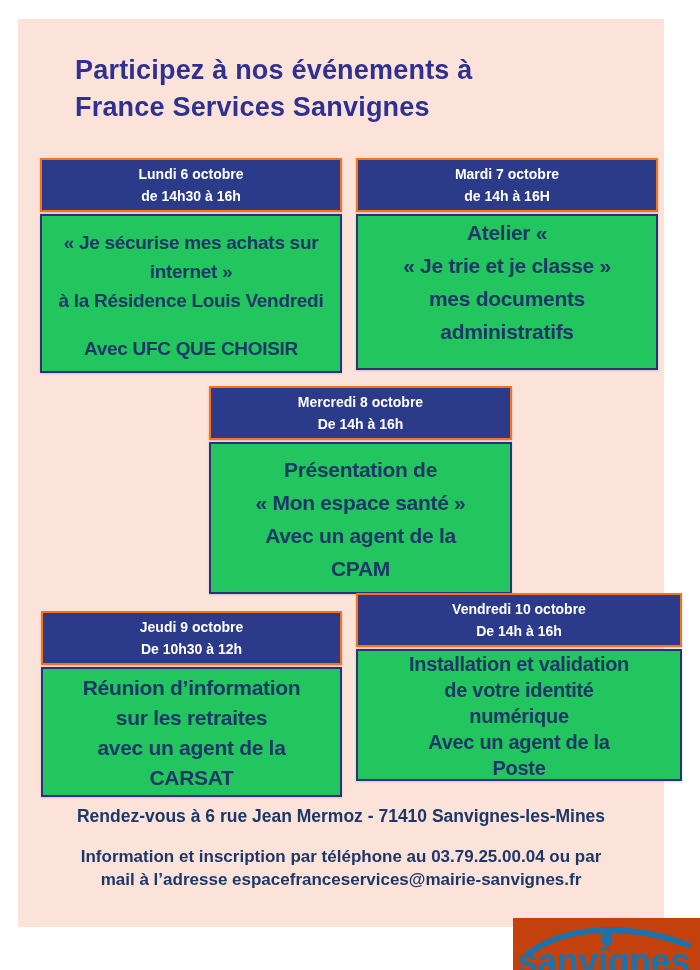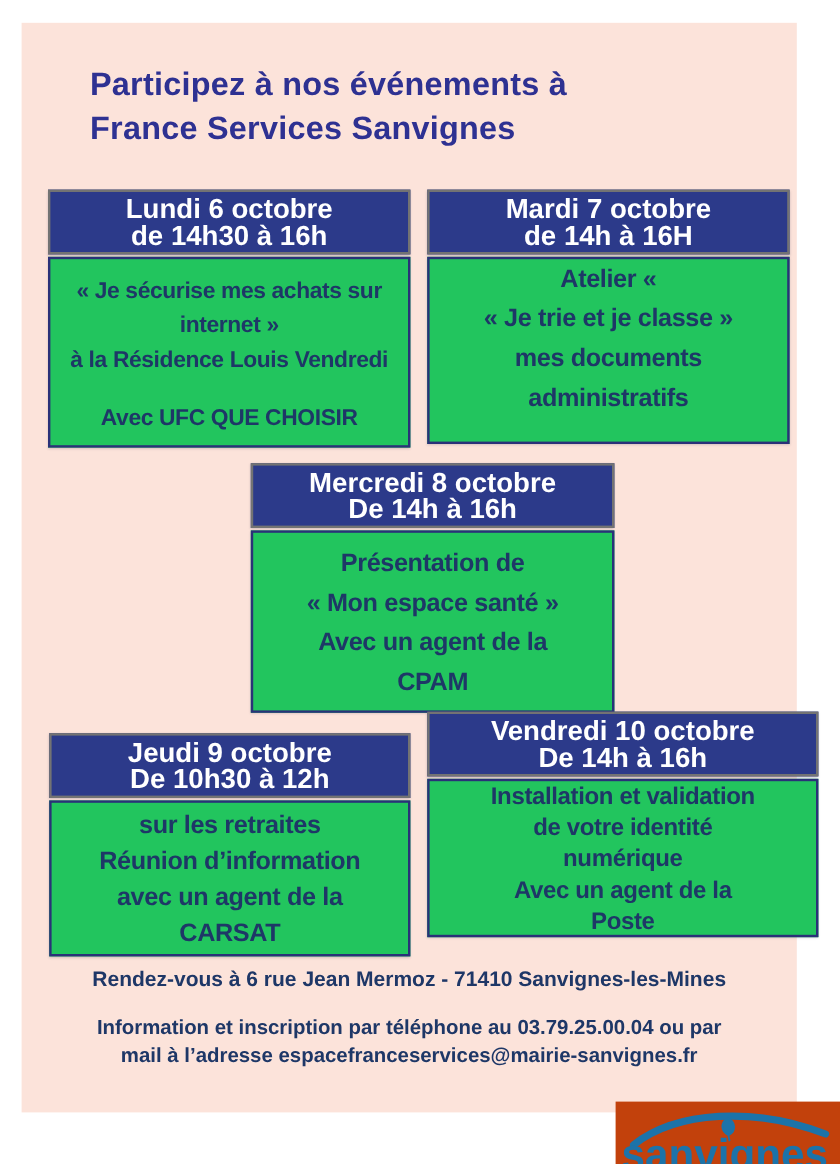--- a/index.html
+++ b/index.html
@@ -13,23 +13,23 @@
     position:absolute;left:18px;top:19px;width:646px;height:908px;
     background:#fce3da;
   }
   .title{
     position:absolute;left:75px;top:52px;margin:0;
     font-size:27px;line-height:37px;font-weight:700;
     color:#2e3192;letter-spacing:0.2px;
   }
   .card{position:absolute;}
   .card-header{
-    background:#2c3a8a;border:2px solid #737373;
+    background:#2c3a8a;border:2px solid #f97316;
     color:#ffffff;text-align:center;font-weight:700;
-    font-size:23px;line-height:22px;padding:3px 0 3px;
+    font-size:14px;line-height:22px;padding:3px 0 3px;
     box-sizing:border-box;
     box-shadow:0 1px 2px rgba(60,60,90,0.25);
   }
   .card-body{
     margin-top:2px;background:#22c55e;border:2px solid #2a3178;
     color:#1e3767;font-weight:700;text-align:center;
     box-sizing:border-box;letter-spacing:-0.3px;
     box-shadow:0 1px 2px rgba(60,60,90,0.2);
     overflow:hidden;
   }
@@ -108,22 +108,22 @@
       <div class="body-line">CPAM</div>
     </div>
   </section>
 
   <section class="card card-d">
     <div class="card-header">
       <div>Jeudi 9 octobre</div>
       <div>De 10h30 à 12h</div>
     </div>
     <div class="card-body">
+      <div class="body-line">Réunion d’information</div>
       <div class="body-line">sur les retraites</div>
-      <div class="body-line">Réunion d’information</div>
       <div class="body-line">avec un agent de la</div>
       <div class="body-line">CARSAT</div>
     </div>
   </section>
 
   <section class="card card-e">
     <div class="card-header">
       <div>Vendredi 10 octobre</div>
       <div>De 14h à 16h</div>
     </div>

